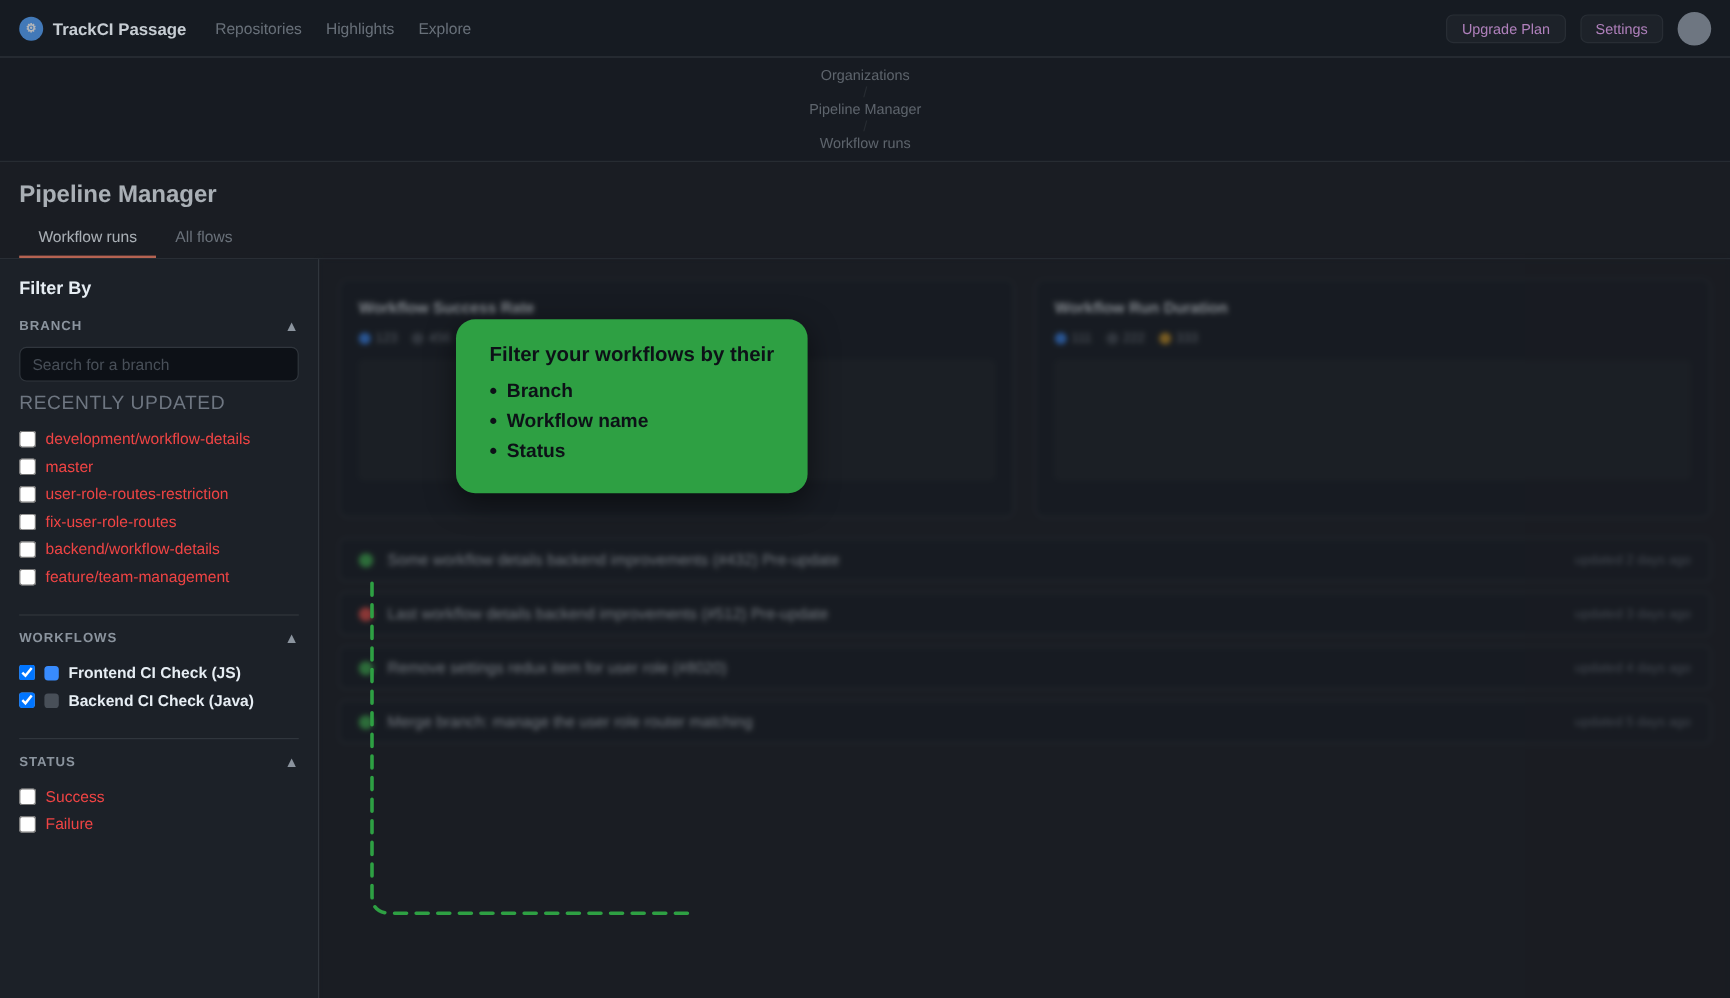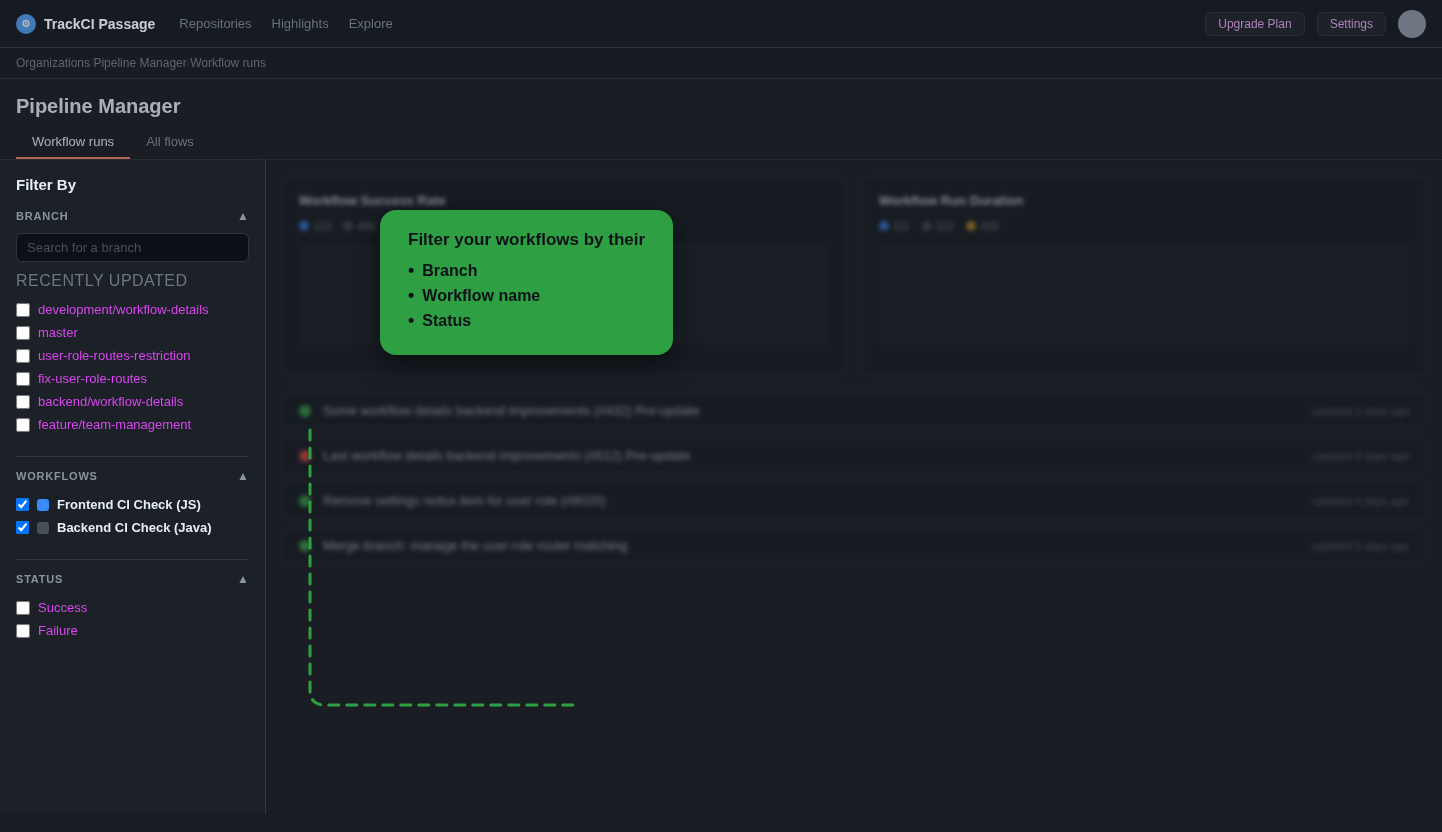--- a/index.html
+++ b/index.html
@@ -81,20 +81,21 @@
 
     
     .subheader {
       background: #161b22;
       padding: 8px 16px;
       display: flex;
       align-items: center;
       gap: 0;
       border-bottom: 1px solid #30363d;
       opacity: 0.6;
+      flex-direction: column;
     }
     .breadcrumb-item {
       color: #8b949e;
       font-size: 12px;
     }
     .breadcrumb-sep {
       color: #30363d;
       font-size: 12px;
     }
 
@@ -203,21 +204,21 @@
       cursor: pointer;
     }
     .checkbox-item input[type="checkbox"] {
       width: 14px;
       height: 14px;
       accent-color: #58a6ff;
       cursor: pointer;
     }
     .checkbox-label {
       font-size: 13px;
-      color: #d946ef;
+      color: #ef4444;
     }
     .checkbox-label.bold {
       font-weight: 600;
       color: #e6edf3;
     }
     .workflow-item {
       display: flex;
       align-items: center;
       gap: 8px;
       padding: 4px 0;

